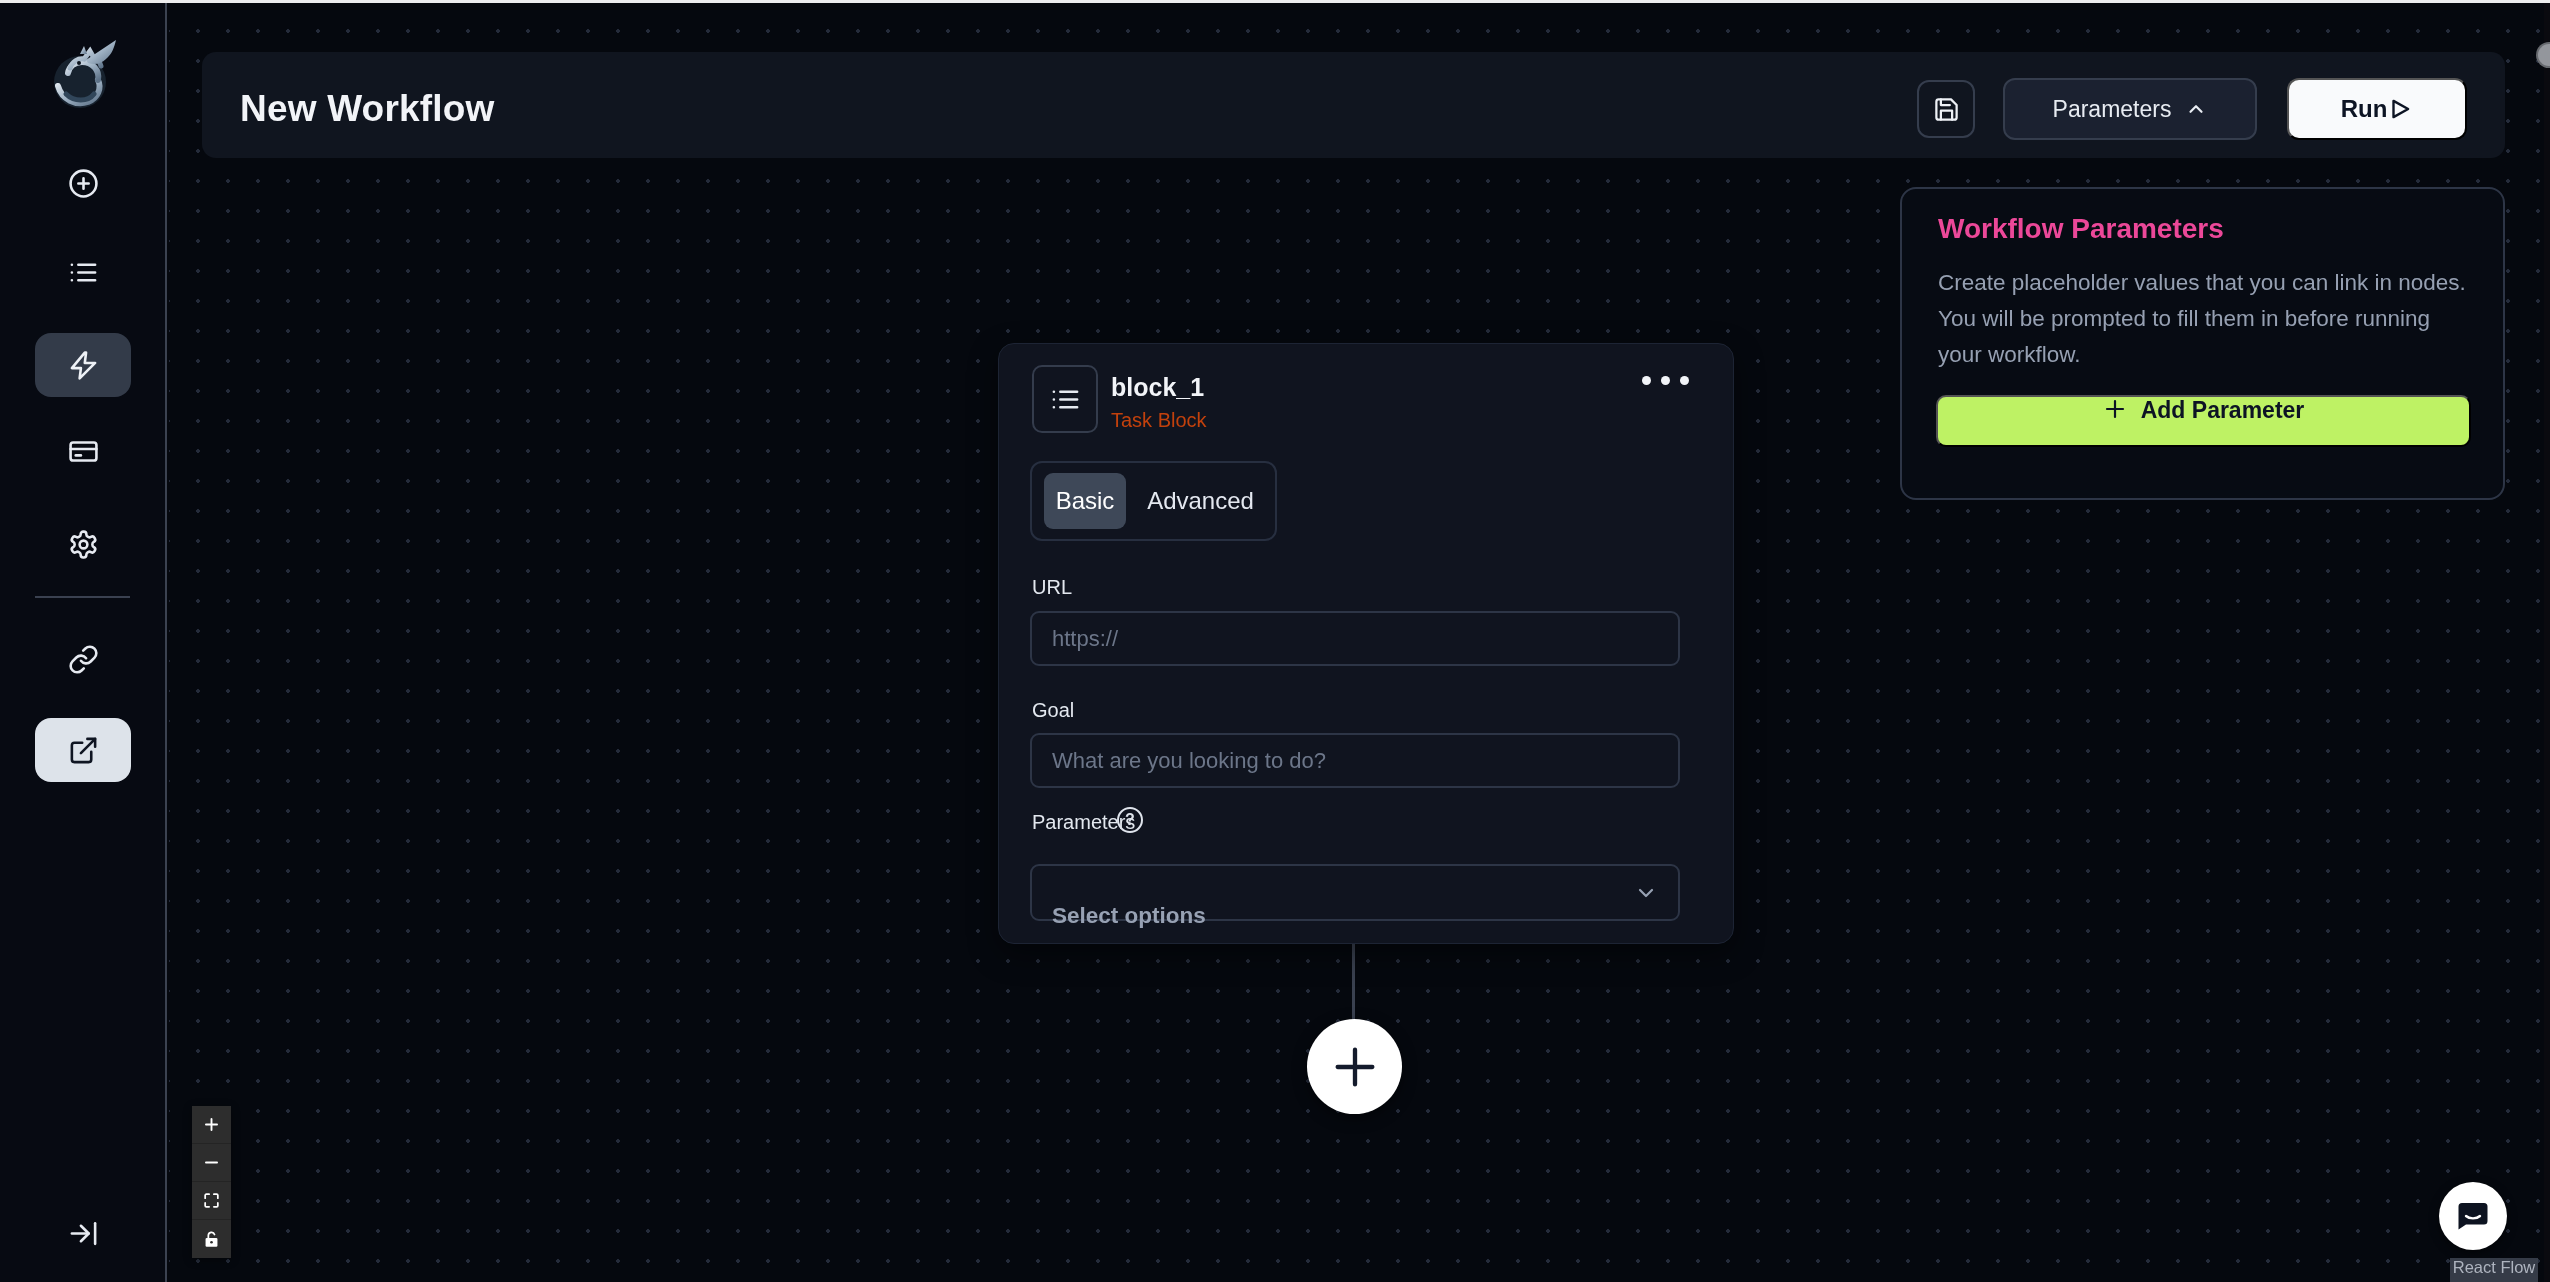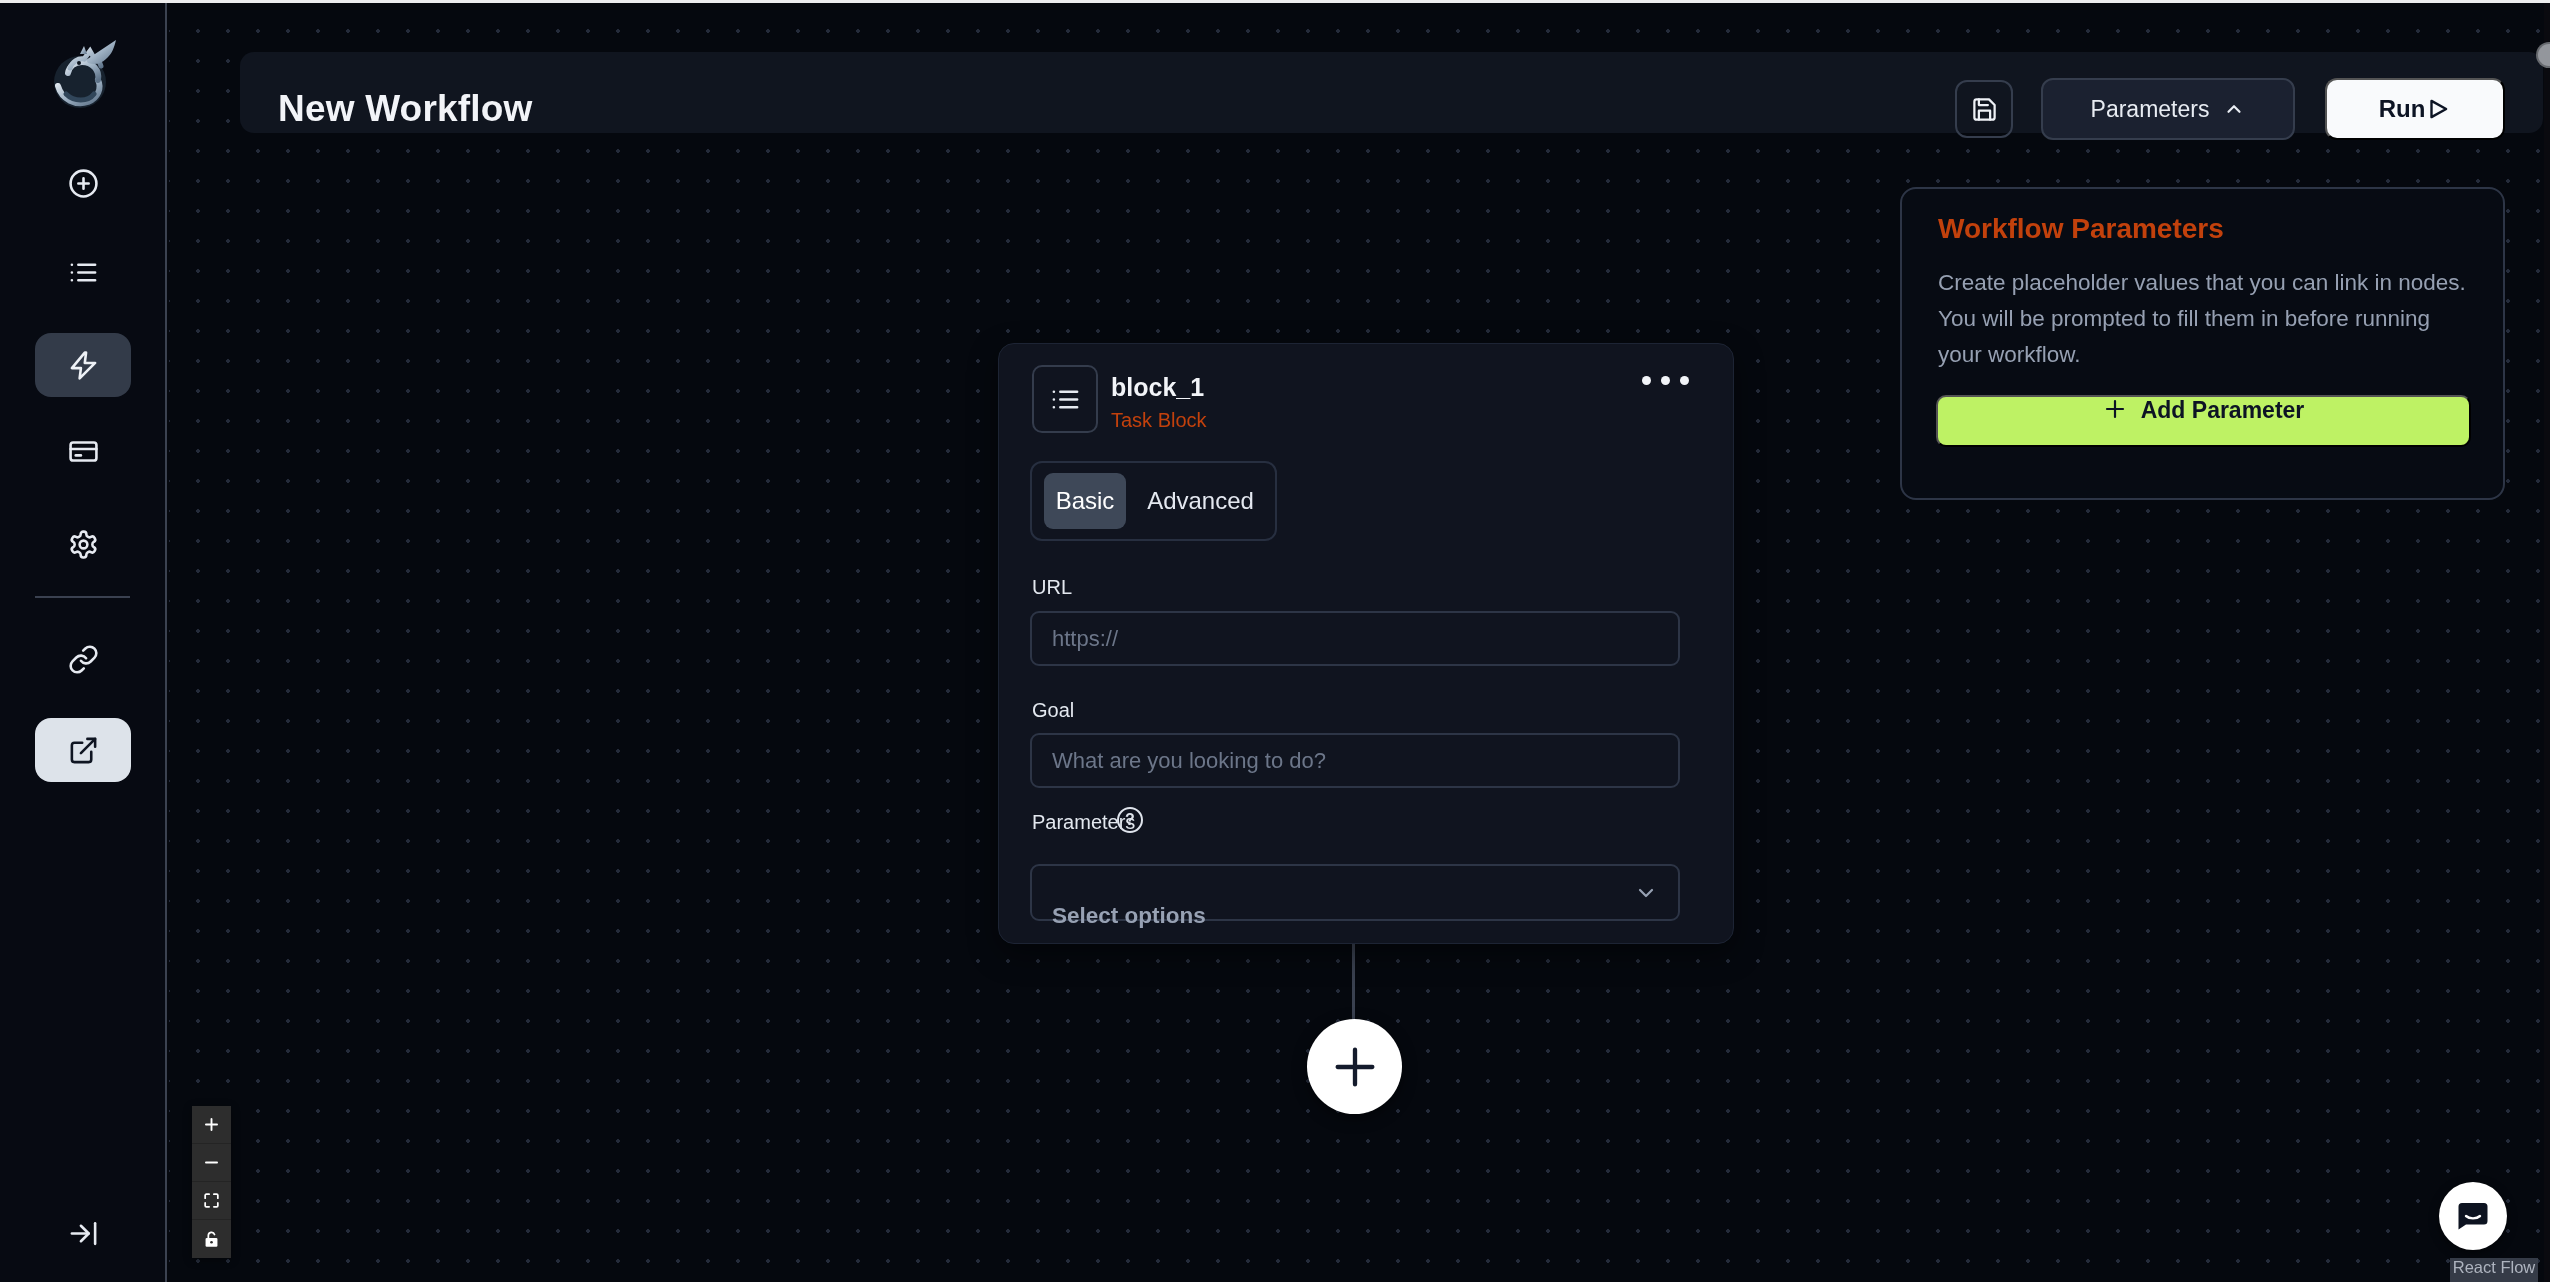--- a/index.html
+++ b/index.html
@@ -29,42 +29,42 @@
   .nav-chip svg { width:31px; height:31px; }
   .side-divider { position:absolute; left:35px; top:596px; width:95px; height:2px; background:#3a4150; }
 
   
   .canvas { position:absolute; left:169px; top:0; width:2381px; height:1282px;
     background-color:#05080e;
     background-image:radial-gradient(circle, #242b3a 1.7px, transparent 2.1px);
     background-size:30px 30px; background-position:14px 16px; }
 
   
-  .wf-header { position:absolute; left:202px; top:52px; width:2303px; height:81px;
-    background:#10151f; border-radius:14px; z-index:10;margin-left:38px; }
+  .wf-header { position:absolute; left:202px; top:52px; width:2303px; height:106px;
+    background:#10151f; border-radius:14px; z-index:10; }
   .wf-title { position:absolute; left:38px; top:0; height:114px; display:flex; align-items:center;
     font-size:37px; font-weight:700; letter-spacing:.2px; color:#f2f4f8; }
   .icon-btn { position:absolute; width:58px; height:58px; top:28px; border:2px solid #353d4d;
     border-radius:12px; display:flex; align-items:center; justify-content:center;
     color:#eef1f6; background:transparent; cursor:pointer; }
   .icon-btn svg { width:27px; height:27px; }
   .params-btn { position:absolute; left:1801px; top:26px; width:254px; height:62px;
     background:#1b2130; border:2px solid #353d4d; border-radius:12px;
     display:flex; align-items:center; justify-content:center; gap:14px;
     font-size:23px; font-weight:500; color:#e8ecf2; cursor:pointer; }
   .params-btn svg { width:22px; height:22px; }
   .run-btn { position:absolute; left:2085px; top:26px; width:180px; height:62px;
     background:#f9fafc; border-radius:12px; display:flex; align-items:center; justify-content:center;
     gap:0; font-size:24px; font-weight:700; color:#0d1424; cursor:pointer; }
   .run-btn svg { width:26px; height:26px; }
 
   
   .param-panel { position:absolute; left:1900px; top:187px; width:605px; height:313px;
     background:#070b13; border:2px solid #2d3546; border-radius:16px; z-index:8; }
-  .param-title { position:absolute; left:36px; top:24px; font-size:28px; font-weight:700; color:#c2410c; }
+  .param-title { position:absolute; left:36px; top:24px; font-size:28px; font-weight:700; color:#ec4899; }
   .param-desc { position:absolute; left:36px; top:76px; width:528px;
     font-size:22.5px; line-height:36px; color:#96a0b2; }
   .add-param-btn { position:absolute; left:34px; top:206px; width:535px; height:52px;
     background:#bef264; border-radius:10px; display:flex; justify-content:center;
     gap:14px; font-size:23px; font-weight:700; color:#0d1424; cursor:pointer; }
   .add-param-btn svg { width:24px; height:24px; }
 
   
   .node-card { position:absolute; left:998px; top:343px; width:736px; height:601px;
     background:#10141f; border:1px solid #1d2434; border-radius:16px; z-index:8;

